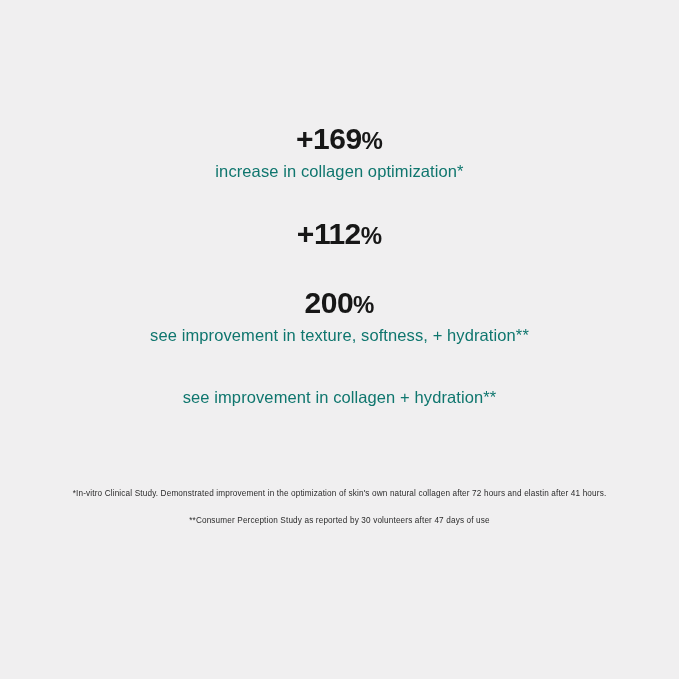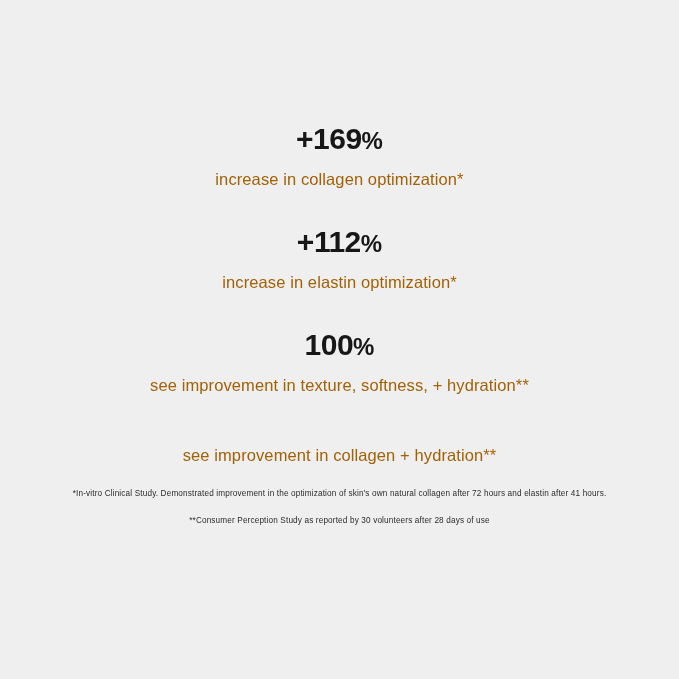--- a/index.html
+++ b/index.html
@@ -37,23 +37,23 @@
     letter-spacing: -0.5px;
     line-height: 1.1;
     color: #171717;
   }
   .stat-value .pct {
     font-size: 24px;
     font-weight: bold;
     letter-spacing: 0;
   }
   .stat-caption {
-    margin-top: 15px;
+    margin-top: 7px;
     font-size: 16.5px;
-    color: #a16207;
+    color: #0f766e;
     letter-spacing: 0.1px;
   }
   .footnotes {
     position: absolute;
     left: 0;
     right: 0;
     bottom: 34px;
     text-align: center;
   }
   .footnote {
@@ -73,32 +73,31 @@
 
   <div class="stats">
 
     <div class="stat-block">
       <div class="stat-value"><span>+169</span><span class="pct">%</span></div>
       <div class="stat-caption">increase in collagen optimization*</div>
     </div>
 
     <div class="stat-block">
       <div class="stat-value"><span>+112</span><span class="pct">%</span></div>
-      <div class="stat-caption">increase in elastin optimization*</div>
     </div>
 
     <div class="stat-block">
-      <div class="stat-value"><span>100</span><span class="pct">%</span></div>
+      <div class="stat-value"><span>200</span><span class="pct">%</span></div>
       <div class="stat-caption">see improvement in texture, softness, + hydration**</div>
     </div>
 
     <div class="stat-block">
       <div class="stat-caption">see improvement in collagen + hydration**</div>
     </div>
 
   </div>
 
   <div class="footnotes">
     <div class="footnote first">*In-vitro Clinical Study. Demonstrated improvement in the optimization of skin's own natural collagen after 72 hours and elastin after 41 hours.</div>
-    <div class="footnote second">**Consumer Perception Study as reported by 30 volunteers after 28 days of use</div>
+    <div class="footnote second">**Consumer Perception Study as reported by 30 volunteers after 47 days of use</div>
   </div>
 
 </div>
 
 </body></html>

